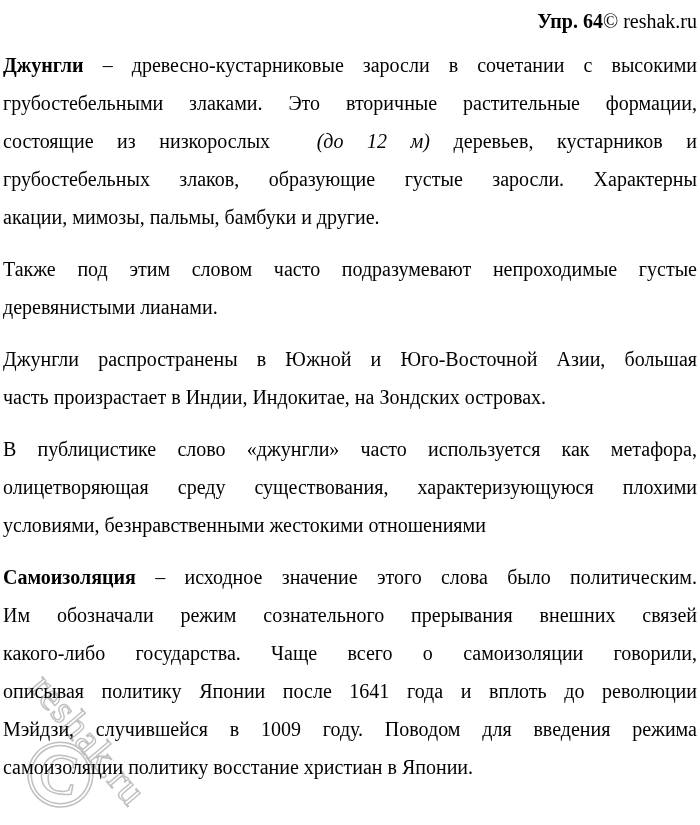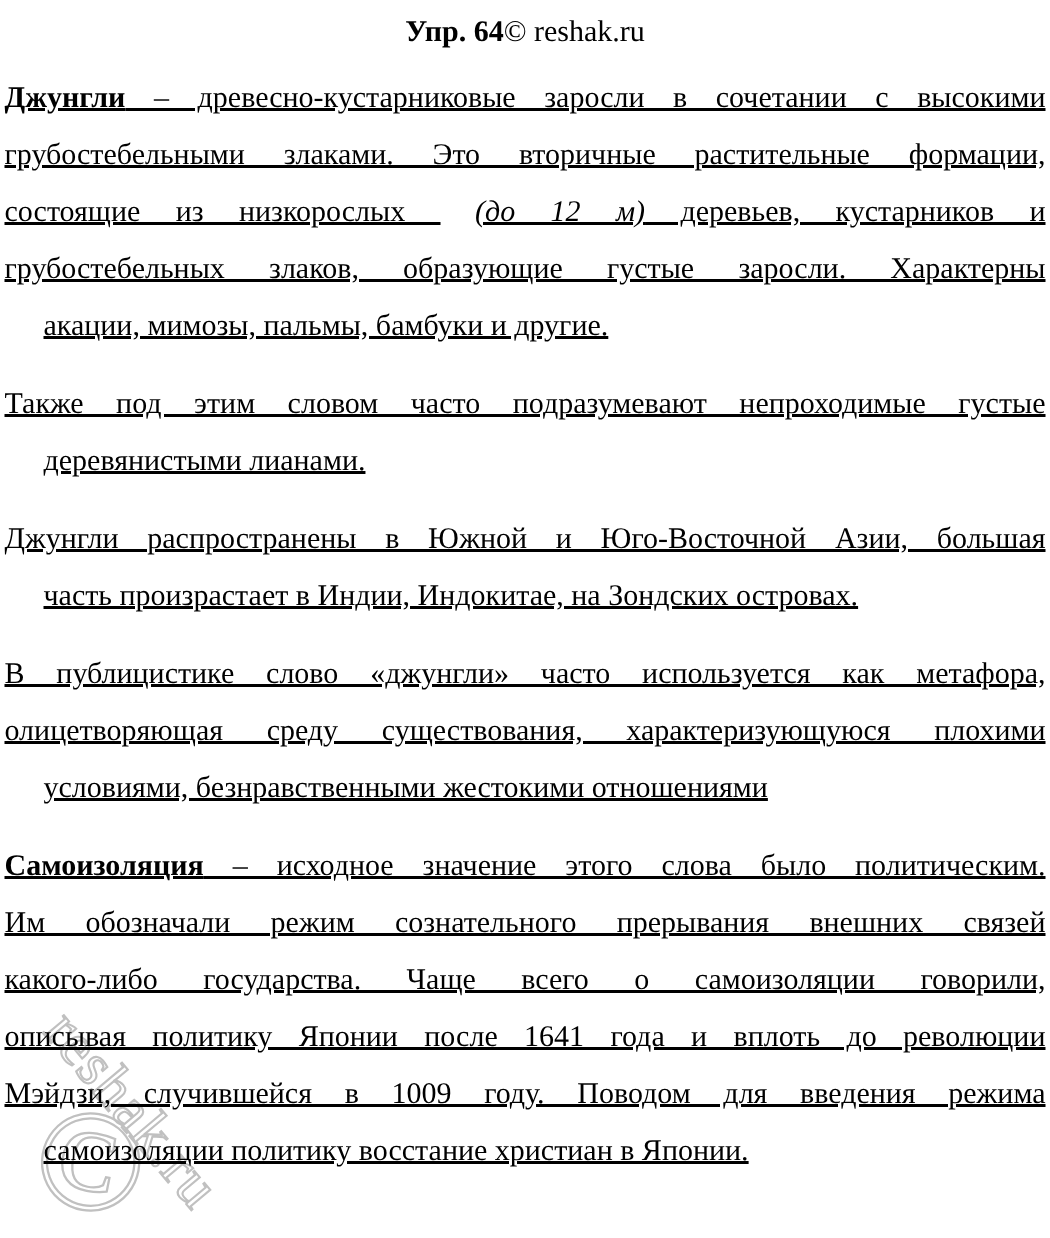--- a/index.html
+++ b/index.html
@@ -29,40 +29,39 @@
   }
   .wm-text { font-size: 40px; letter-spacing: 1px; }
   .wm-c { font-size: 96px; stroke-width: 1.5px; }
   .content {
     position: relative;
     z-index: 1;
     padding: 8px 3px 0 3px;
   }
   .header {
     display: flex;
-    justify-content: center;
+    justify-content: flex-end;
     align-items: baseline;
     font-size: 20px;
     line-height: 26px;
     margin-bottom: 12px;
   }
   .ex { font-weight: bold; }
   .doc { }
-  .para { margin: 0 0 14px 0; text-decoration: underline; }
+  .para { margin: 0 0 14px 0; }
   .para:last-child { margin-bottom: 0; }
   .line {
     font-size: 20px;
     line-height: 38px;
     text-align: justify;
     text-align-last: justify;
     -moz-text-align-last: justify;
   }
   .line.last {
     text-align-last: left;
-    margin-left: 26px;
     -moz-text-align-last: left;
   }
   .b { font-weight: bold; }
   .i { font-style: italic; margin-left: 23px; }
 </style>
 </head>
 <body>
 
 <div class="page">
 

